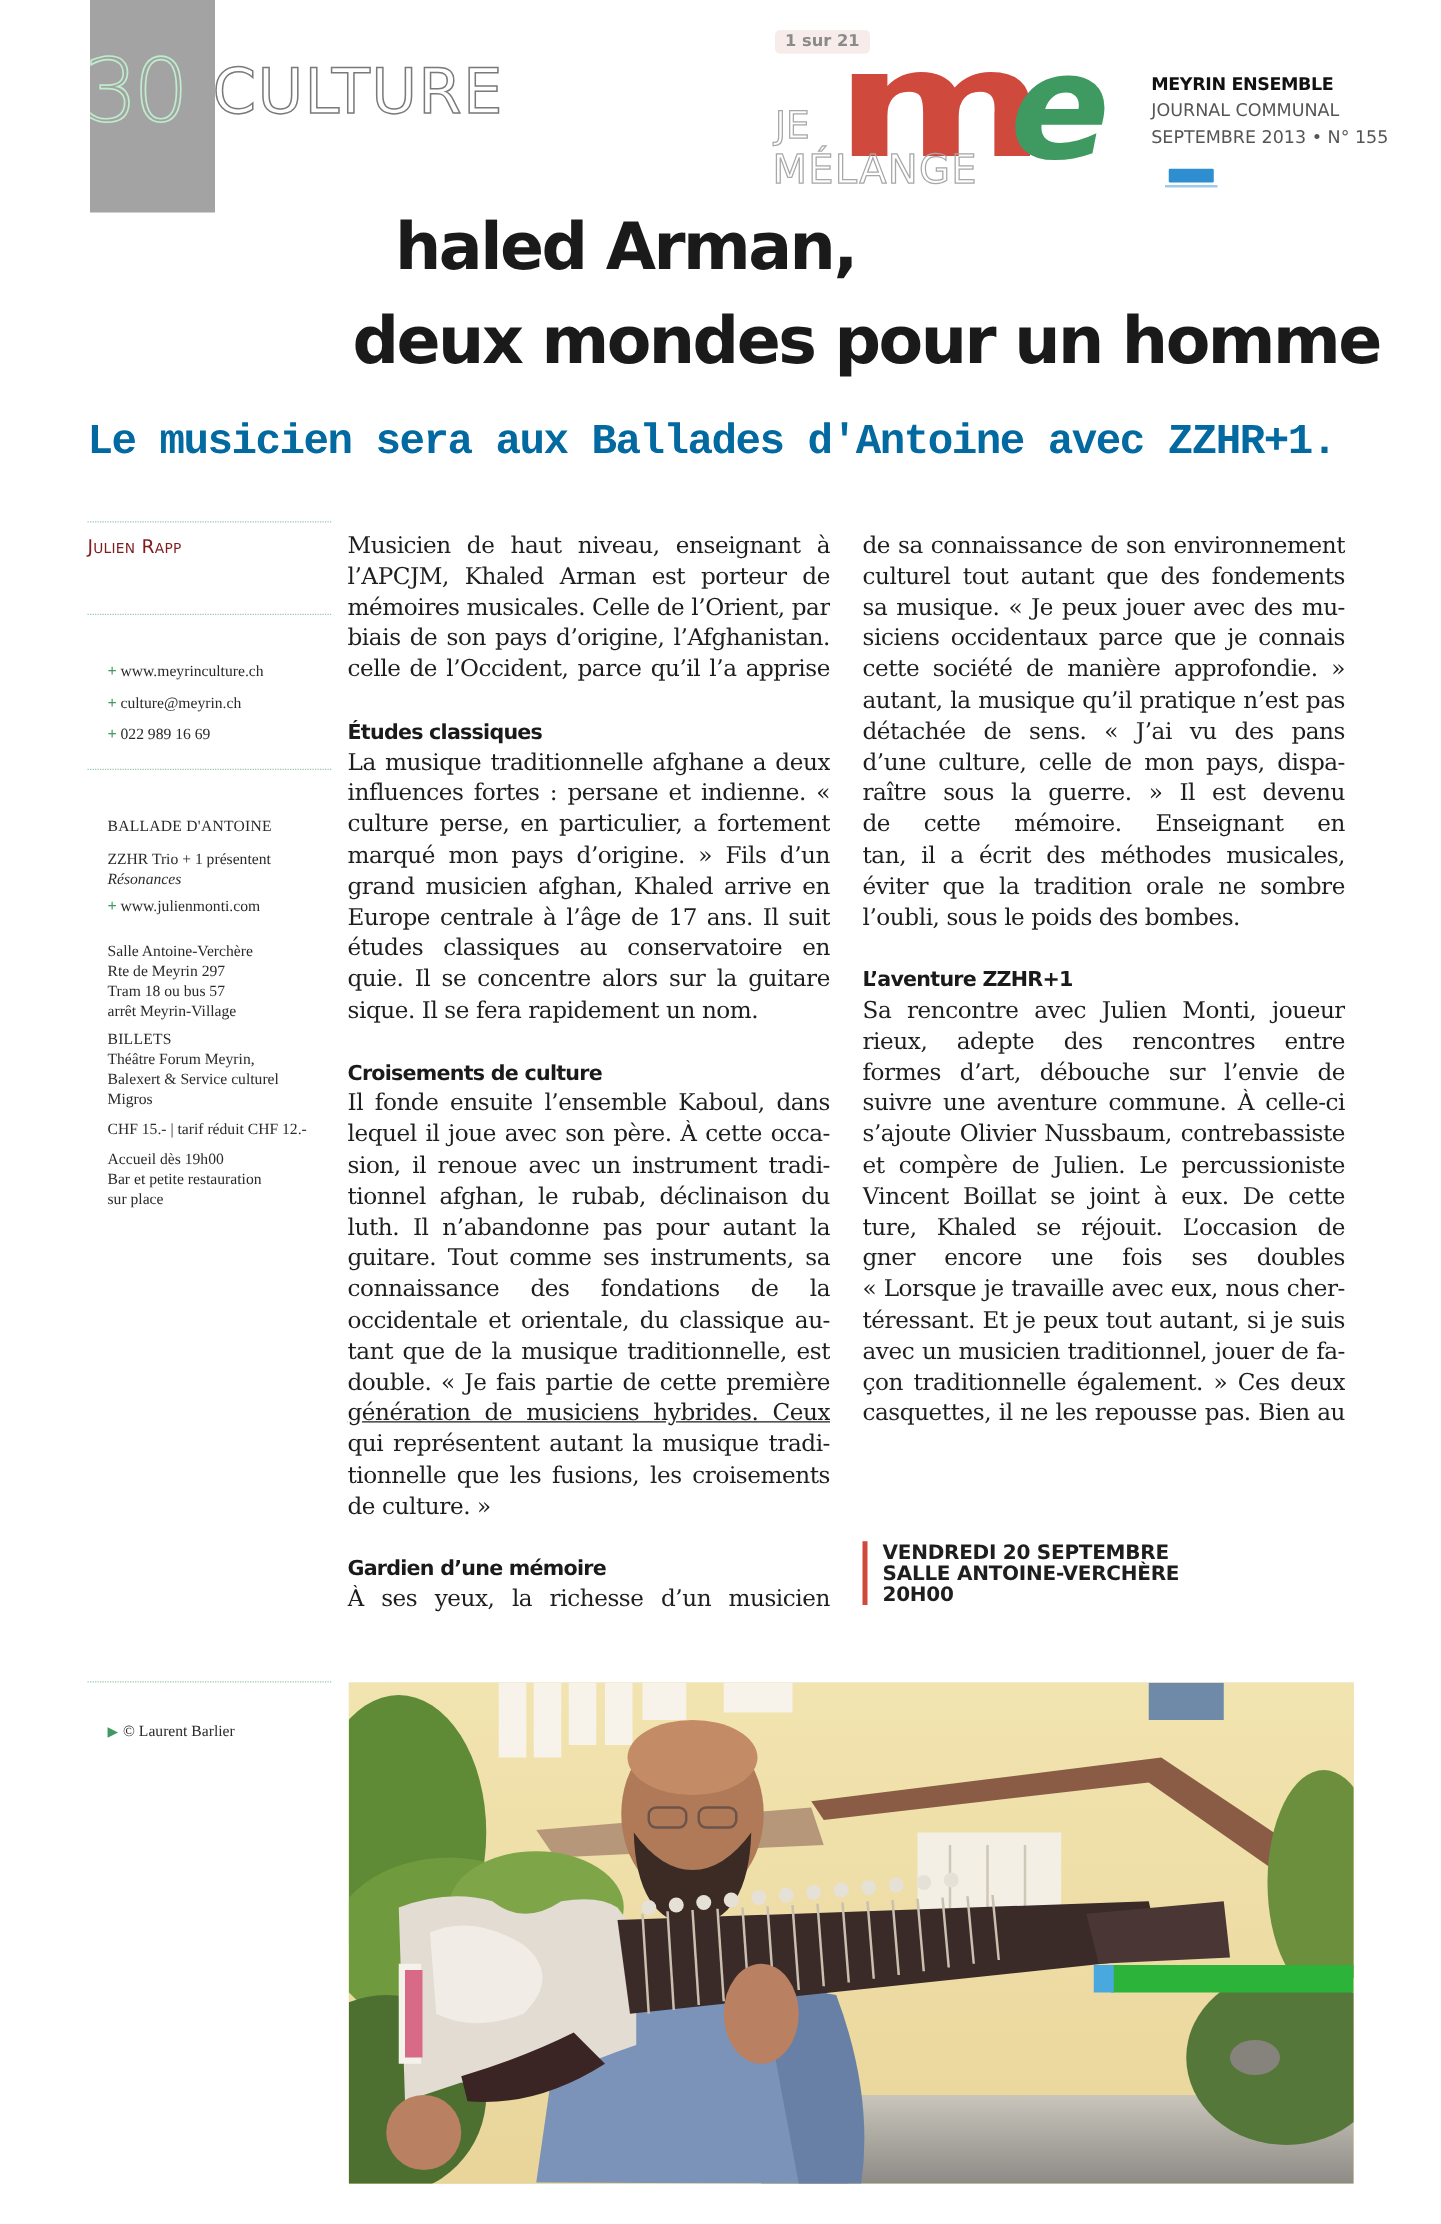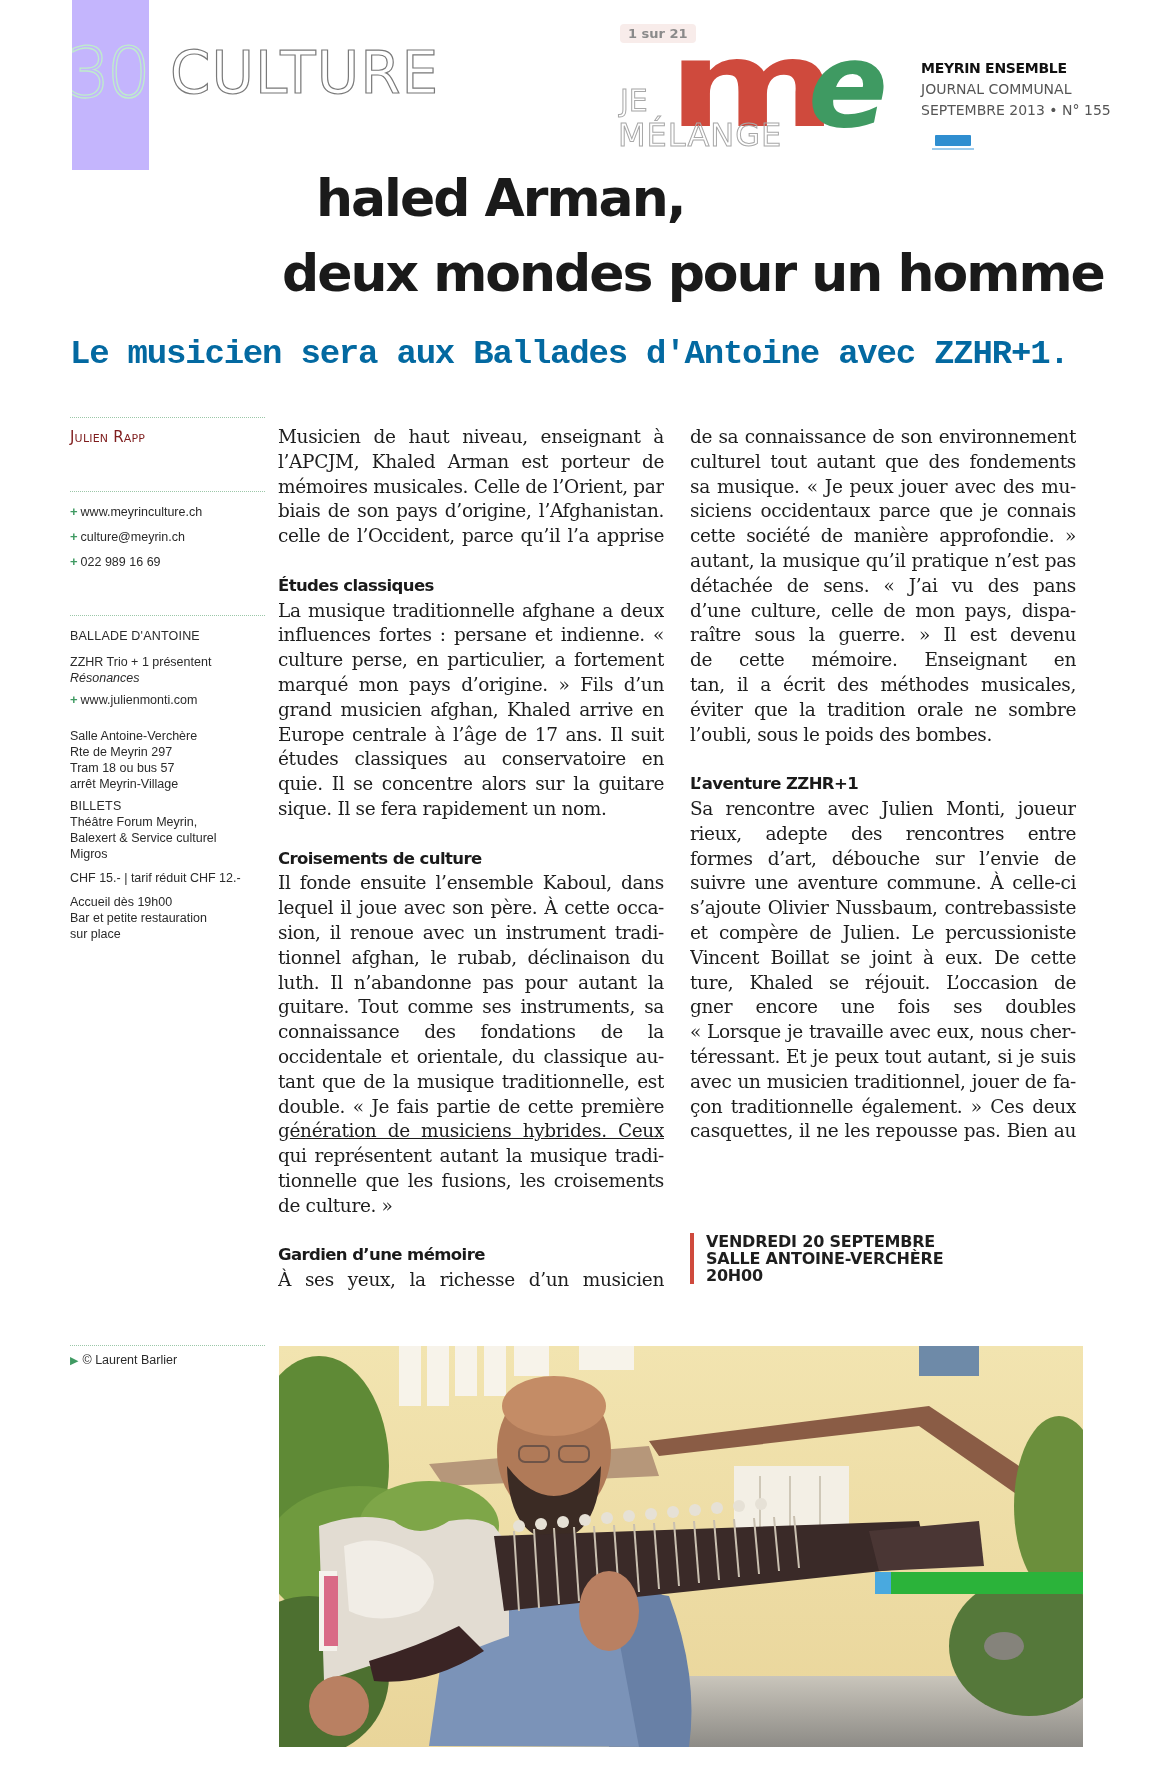--- a/index.html
+++ b/index.html
@@ -1,22 +1,22 @@
 <!DOCTYPE html>
 <html><head>
 <meta charset="utf-8">
 <style>
   html, body { margin:0; padding:0; background:#ffffff; }
   body { width:1153px; height:1779px; position:relative; overflow:hidden; color:#1e1e1e; }
   .abs { position:absolute; }
 
   
-  .green-block { left:72px; top:0; width:77px; height:170px; background:#c4b5fd; overflow:hidden; }
+  .green-block { left:72px; top:0; width:100px; height:170px; background:#a3a3a3; overflow:hidden; }
   .page-num { position:absolute; left:-6px; top:38px; font-family:"DejaVu Sans", sans-serif; font-weight:200; font-size:70px; line-height:70px; color:transparent; -webkit-text-stroke:1.3px #bfeccc; letter-spacing:-4px; }
-  .section-title { left:170px; top:38px; font-family:"DejaVu Sans", sans-serif; font-weight:normal; font-size:58px; line-height:70px; color:transparent; -webkit-text-stroke:1.2px #7a7a7a; letter-spacing:1px; }
+  .section-title { left:170px; top:38px; font-family:"DejaVu Sans", sans-serif; font-weight:normal; font-size:50px; line-height:70px; color:transparent; -webkit-text-stroke:1.2px #7a7a7a; letter-spacing:1px; }
 
   .page-indicator { left:620px; top:24px; padding:2px 8px; background:#f8ecea; border-radius:4px; font-family:"DejaVu Sans", sans-serif; font-size:13px; font-weight:bold; color:#8a8a8a; }
   .logo-m { left:668px; top:30px; font-family:"DejaVu Sans", sans-serif; font-weight:bold; font-size:120px; line-height:110px; color:#cf4a3d; letter-spacing:-8px; transform:scaleX(1.35); transform-origin:left top; }
   .logo-e { left:808px; top:30px; font-family:"DejaVu Sans", sans-serif; font-weight:bold; font-style:italic; font-size:118px; line-height:110px; color:#3f9a62; }
   .logo-je { left:620px; top:86px; font-family:"DejaVu Sans", sans-serif; font-weight:normal; font-size:30px; line-height:30px; color:transparent; -webkit-text-stroke:1px #a8a8a8; }
   .logo-melange { left:618px; top:118px; font-family:"DejaVu Sans", sans-serif; font-weight:normal; font-size:32px; line-height:34px; color:transparent; -webkit-text-stroke:1px #a8a8a8; letter-spacing:1px; }
 
   .mast { left:921px; font-family:"DejaVu Sans", sans-serif; font-size:14px; line-height:20px; color:#555; }
   .mast-1 { top:58px; font-weight:bold; color:#111; font-size:14px; letter-spacing:-0.3px; }
   .mast-2 { top:79px; }
@@ -25,21 +25,21 @@
   .city-logo-sub { left:932px; top:148px; width:42px; height:2px; background:#9ccbec; }
 
   
   .headline { font-family:"DejaVu Sans", sans-serif; font-weight:bold; color:#1a1a1a; letter-spacing:-2px; white-space:nowrap; }
   .hl-1 { left:316px; top:168px; font-size:52px; line-height:60px; }
   .hl-2 { left:282px; top:243px; font-size:52px; line-height:60px; }
   .subtitle { left:70px; top:332px; font-family:Liberation Mono, monospace; font-weight:bold; font-size:34px; line-height:44px; color:#0369a1; letter-spacing:-1.2px; white-space:nowrap; }
 
   
   .rule { height:0; border-top:1.5px dotted #9bc7a8; width:195px; left:70px; }
-  .sb { left:70px; width:200px; font-family:Liberation Sans, sans-serif; font-size:12.5px; line-height:16px; color:#2a2a2a; }
+  .sb { left:86px; width:200px; font-family:Liberation Serif, serif; font-size:12.5px; line-height:16px; color:#2a2a2a;margin-top:25px; }
   .author { left:70px; top:428px; font-family:"DejaVu Sans", sans-serif; font-size:15px; color:#7f1d1d; font-variant:small-caps; letter-spacing:0.2px; }
   .plus { color:#3f9a62; font-weight:bold; margin-right:3px; font-size:13px; }
   .tri { color:#3f9a62; margin-right:4px; font-size:11px; }
   .sb-caps { letter-spacing:0.2px; }
   .italic { font-style:italic; }
 
   
   .col { font-family:"DejaVu Serif", serif; font-size:18.5px; line-height:24.8px; color:#1e1e1e; }
   .col .ln { display:block; text-align:justify; text-align-last:justify; white-space:nowrap; height:24.8px; letter-spacing:-0.35px; }
   .col .ln.last { text-align-last:left; }

